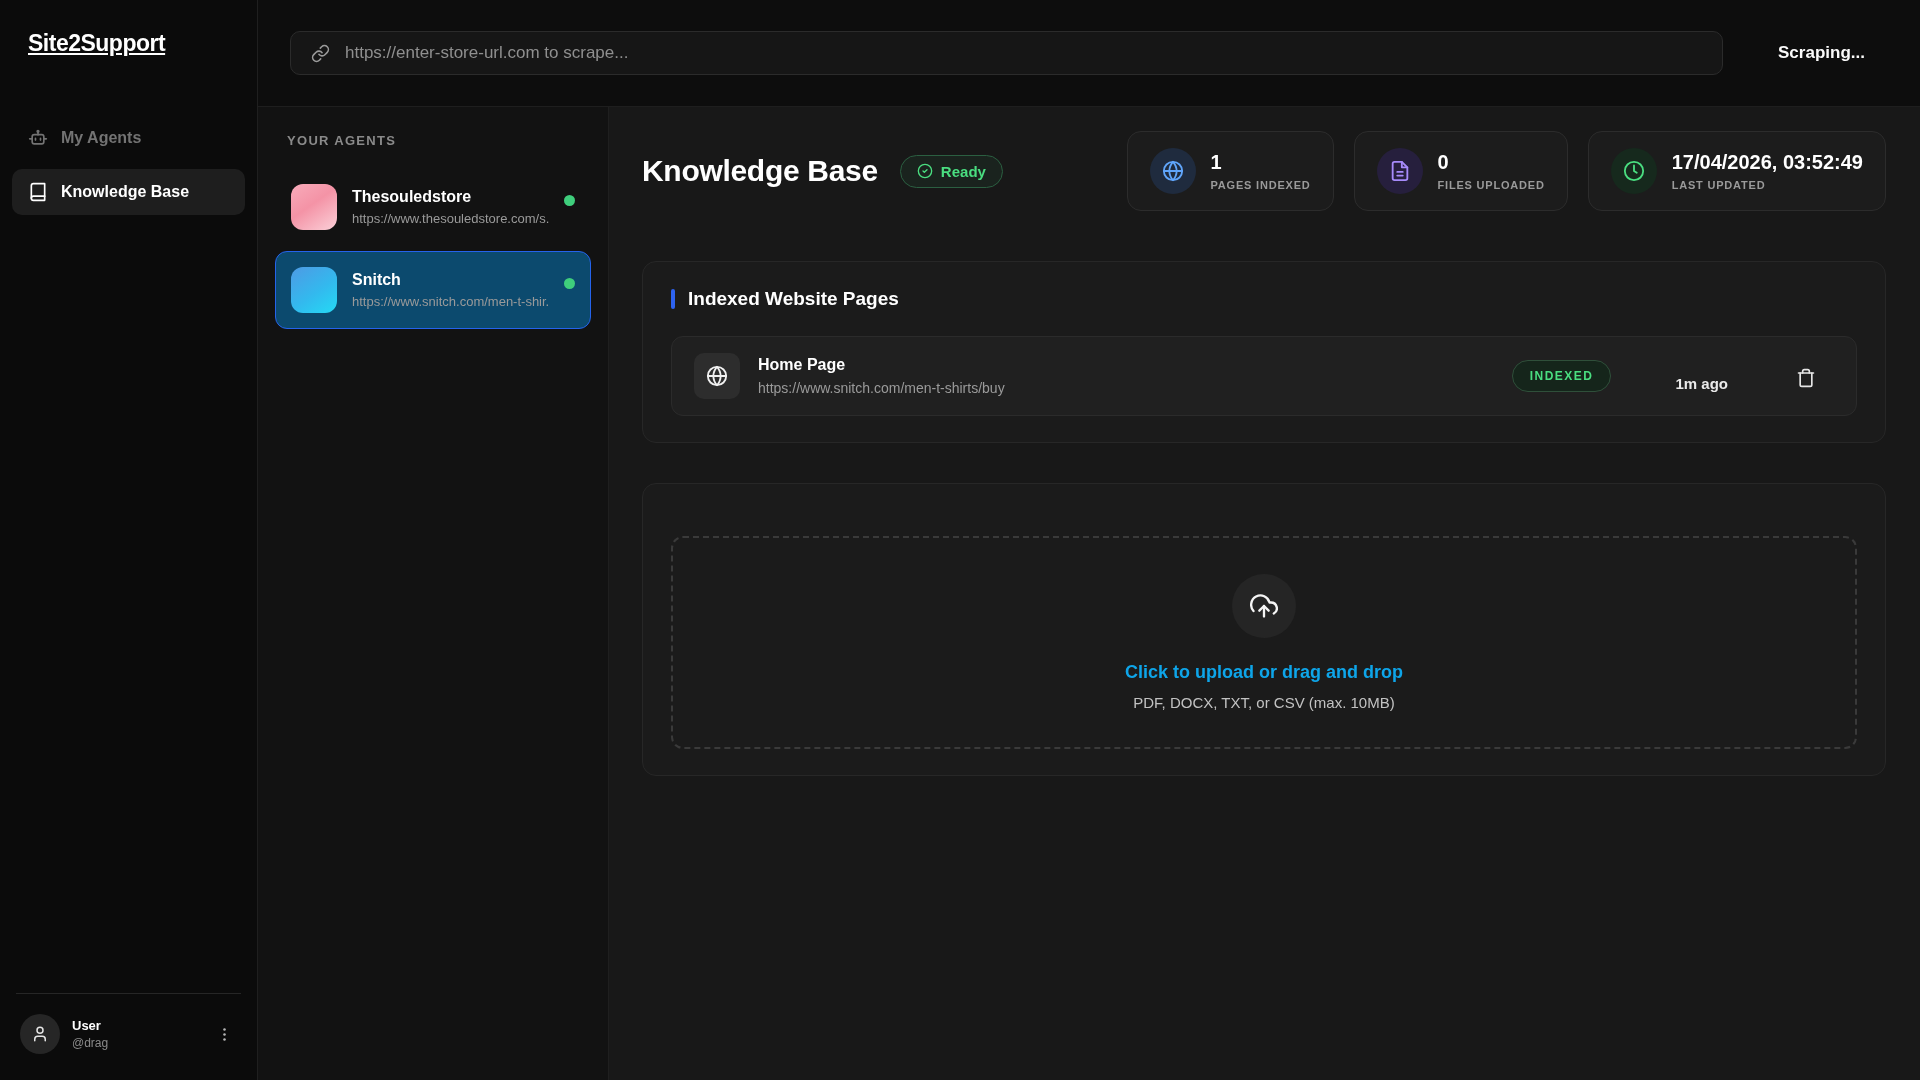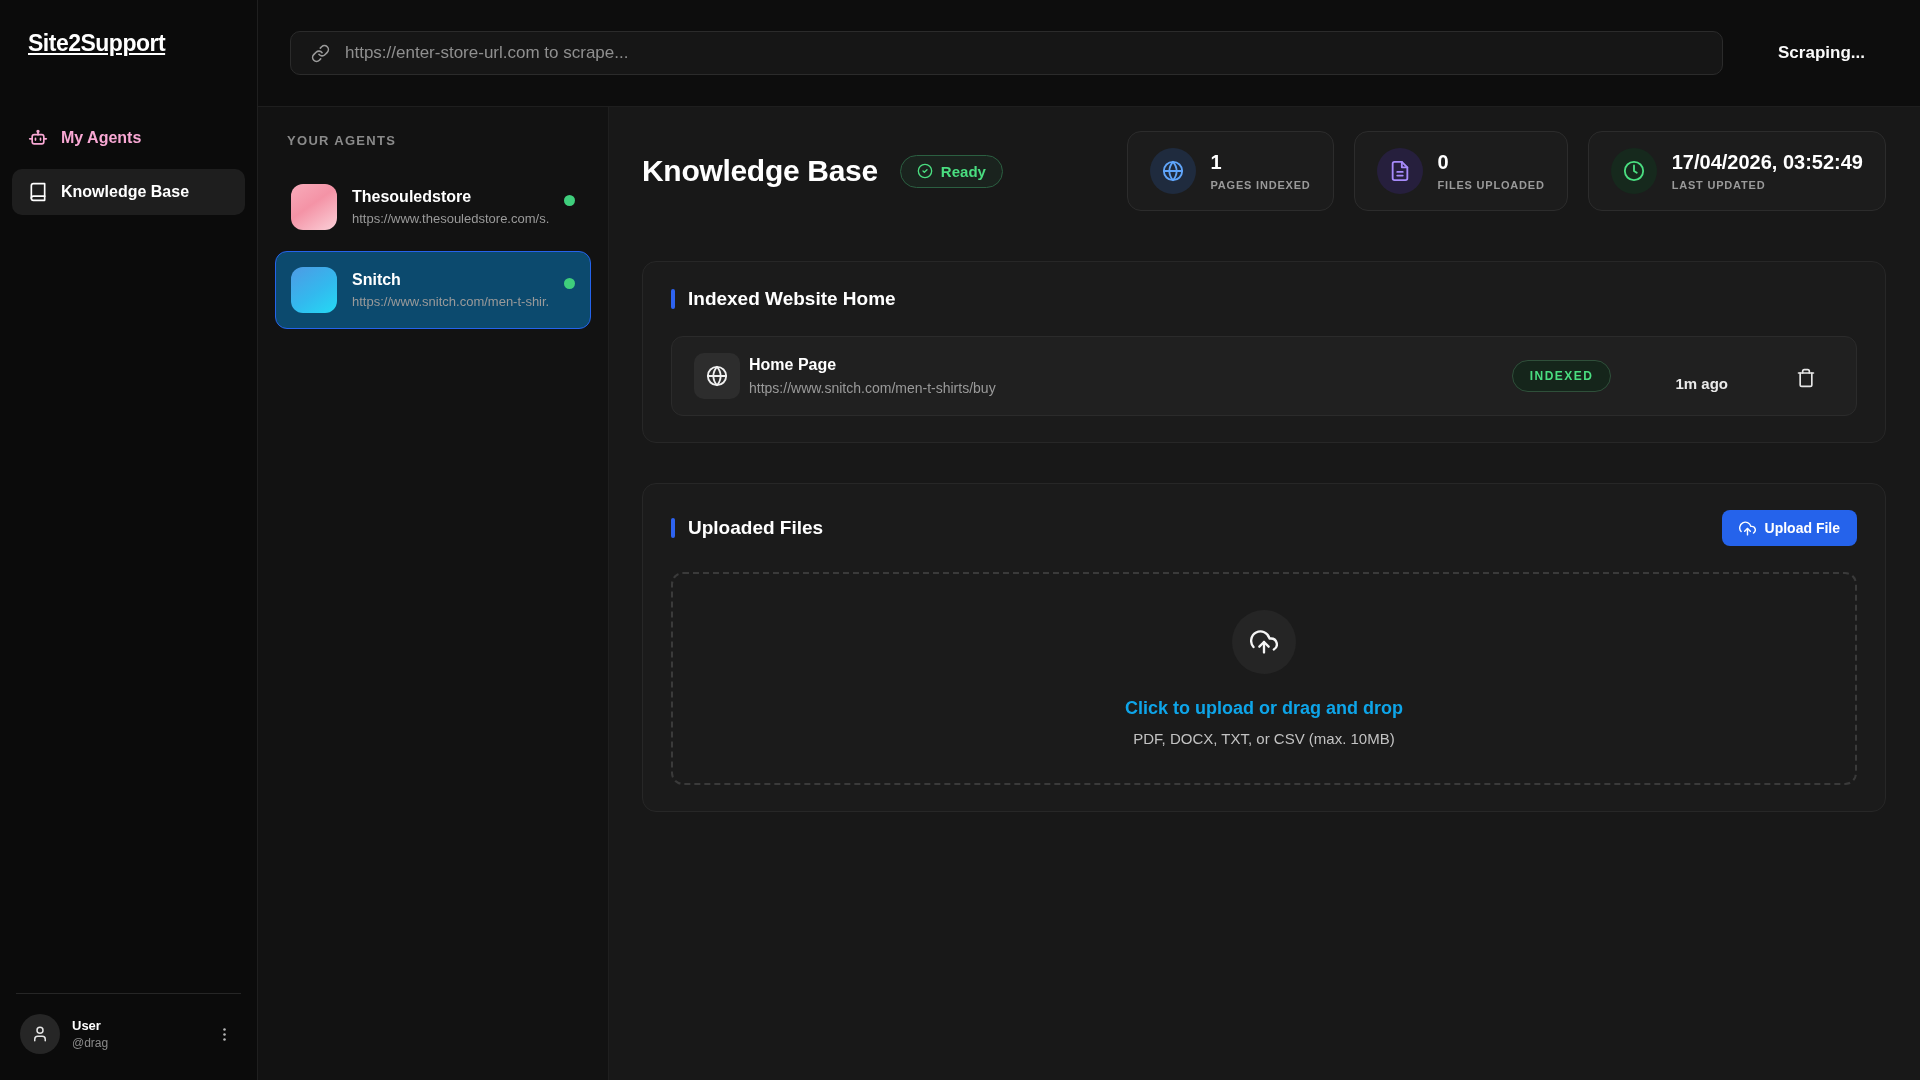--- a/index.html
+++ b/index.html
@@ -19,21 +19,21 @@
     border-right:1px solid #1f1f1f;
     display:flex; flex-direction:column;
     padding:30px 12px 26px;
     flex-shrink:0;
   }
   .logo { font-size:23px; font-weight:bold; letter-spacing:-0.5px; padding:0 16px; color:#fff;text-decoration:underline; }
   .nav { margin-top:58px; display:flex; flex-direction:column; gap:8px; }
   .nav-item {
     display:flex; align-items:center; gap:13px;
     padding:13px 16px; border-radius:10px;
-    color:#f9a8d4; font-size:16px; font-weight:600;
+    color:#737373; font-size:16px; font-weight:600;
     cursor:pointer;
   }
   .nav-item.active { background:#1e1e1e; color:#fff; }
   .nav-item .icon { width:20px; height:20px; }
   .sidebar-spacer { flex:1; }
   .user-divider { border-top:1px solid #262626; margin:0 4px 20px; }
   .user-row { display:flex; align-items:center; gap:12px; padding:0 8px; cursor:pointer; }
   .user-avatar {
     width:40px; height:40px; border-radius:50%;
     background:#262626; color:#e5e5e5;
@@ -139,21 +139,21 @@
     padding:26px 28px;
   }
   .section-indexed { margin-top:50px; }
   .section-uploads { margin-top:40px; }
   .section-header { display:flex; align-items:center; }
   .accent-bar { width:4px; height:20px; border-radius:2px; background:#2e63f0; margin-right:13px; }
   .section-title { font-size:19px; font-weight:bold; color:#fff; }
 
   .page-row {
     margin-top:26px;
-    display:flex; align-items:center; gap:9px;
+    display:flex; align-items:center; gap:18px;
     background:#202020;
     border:1px solid #2b2b2b;
     border-radius:12px;
     padding:16px 22px;
   }
   .row-icon {
     width:46px; height:46px; border-radius:10px;
     background:#2d2d2d; color:#f0f0f0;
     display:flex; align-items:center; justify-content:center;
     flex-shrink:0;
@@ -347,21 +347,21 @@
               <div class="stat-value">17/04/2026, 03:52:49</div>
               <div class="stat-label">LAST UPDATED</div>
             </div>
           </div>
         </div>
       </div>
 
       <section class="section section-indexed">
         <div class="section-header">
           <span class="accent-bar"></span>
-          <span class="section-title">Indexed Website Home</span>
+          <span class="section-title">Indexed Website Pages</span>
         </div>
 
         <div class="page-row">
           <div class="row-icon">
             <svg width="22" height="22" viewBox="0 0 24 24" fill="none" stroke="currentColor" stroke-width="2" stroke-linecap="round" stroke-linejoin="round">
                 <circle cx="12" cy="12" r="10"></circle>
                 <path d="M2 12h20"></path>
                 <path d="M12 2a15.3 15.3 0 0 1 4 10 15.3 15.3 0 0 1-4 10 15.3 15.3 0 0 1-4-10 15.3 15.3 0 0 1 4-10z"></path>
               </svg>
           </div>
@@ -377,34 +377,20 @@
                   <polyline points="3 6 5 6 21 6"></polyline>
                   <path d="M19 6v14a2 2 0 0 1-2 2H7a2 2 0 0 1-2-2V6"></path>
                   <path d="M8 6V4a2 2 0 0 1 2-2h4a2 2 0 0 1 2 2v2"></path>
                 </svg>
             </span>
           </div>
         </div>
       </section>
 
       <section class="section section-uploads">
-        <div class="section-header">
-          <span class="accent-bar"></span>
-          <span class="section-title">Uploaded Files</span>
-          <button class="upload-btn">
-            <span class="icon">
-              <svg width="17" height="17" viewBox="0 0 24 24" fill="none" stroke="currentColor" stroke-width="2" stroke-linecap="round" stroke-linejoin="round">
-                  <polyline points="16 16 12 12 8 16"></polyline>
-                  <line x1="12" y1="12" x2="12" y2="21"></line>
-                  <path d="M20.39 18.39A5 5 0 0 0 18 9h-1.26A8 8 0 1 0 3 16.3"></path>
-                </svg>
-            </span>
-            <span>Upload File</span>
-          </button>
-        </div>
 
         <div class="dropzone">
           <div class="dropzone-circle">
             <svg width="28" height="28" viewBox="0 0 24 24" fill="none" stroke="currentColor" stroke-width="2" stroke-linecap="round" stroke-linejoin="round">
                 <polyline points="16 16 12 12 8 16"></polyline>
                 <line x1="12" y1="12" x2="12" y2="21"></line>
                 <path d="M20.39 18.39A5 5 0 0 0 18 9h-1.26A8 8 0 1 0 3 16.3"></path>
               </svg>
           </div>
           <div class="dropzone-title">Click to upload or drag and drop</div>

